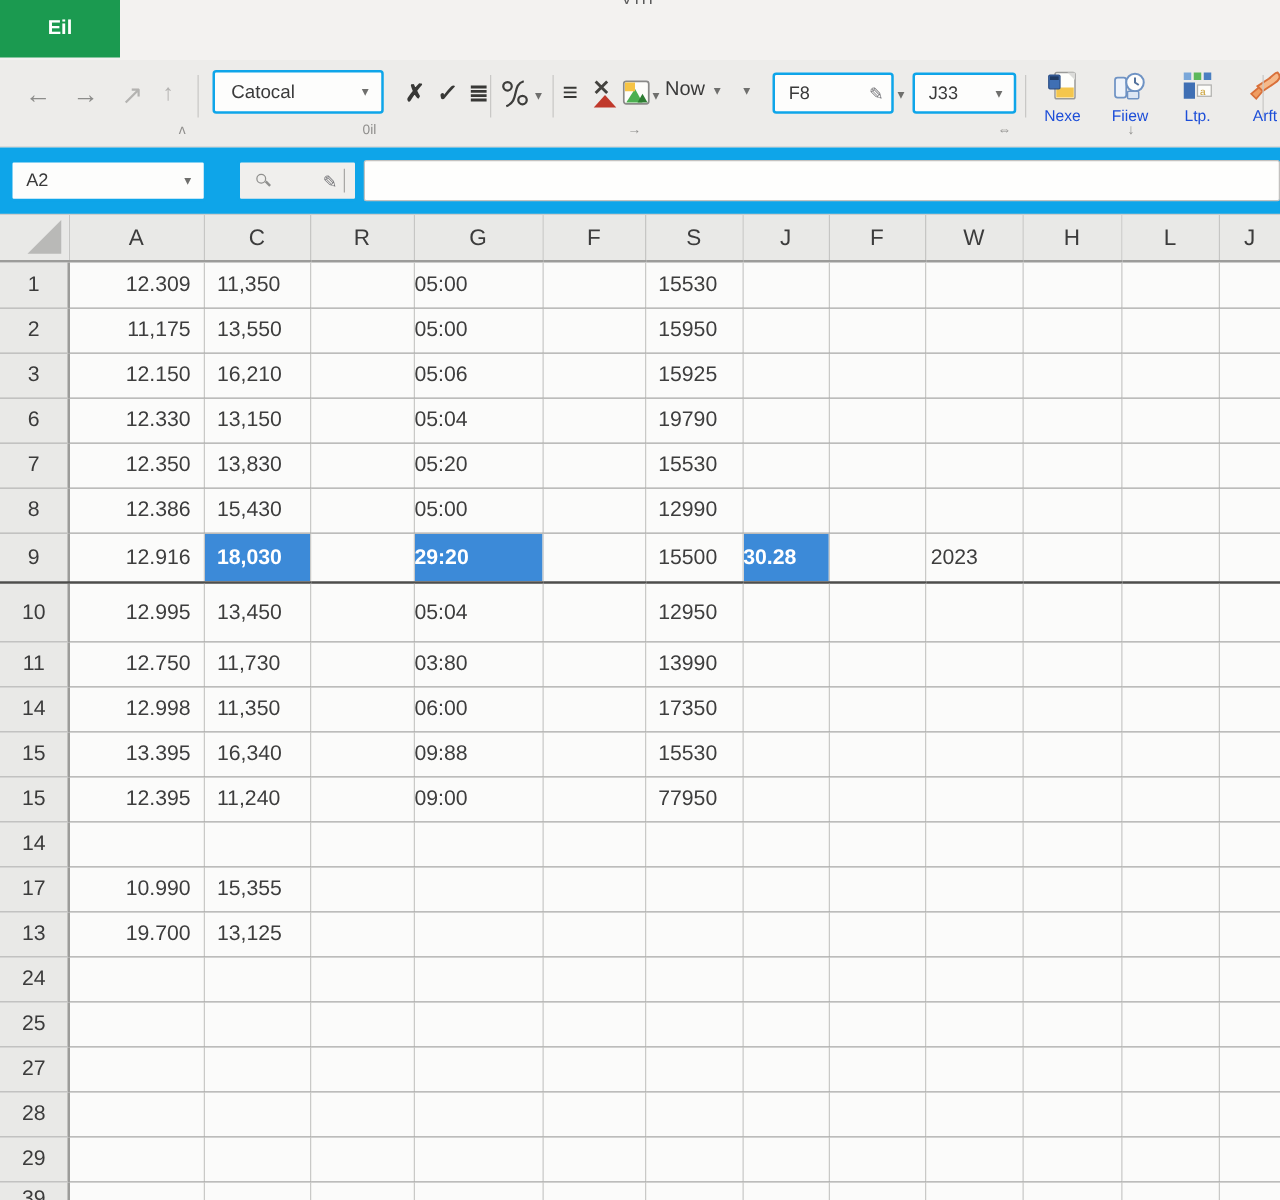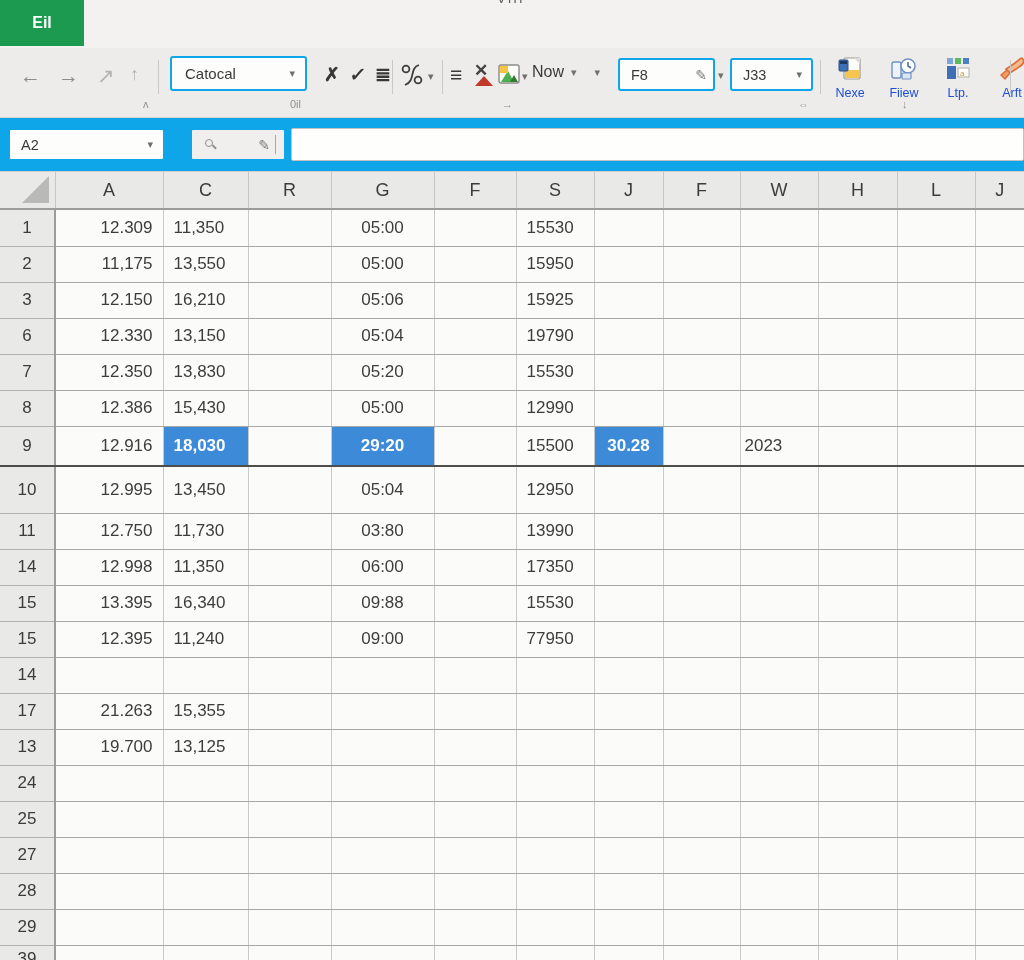--- a/index.html
+++ b/index.html
@@ -1,21 +1,21 @@
 <!DOCTYPE html>
 <html style="--green: #1b9a50; --blue: #3c8ad8;"><head>
 <meta charset="utf-8">
 <style>
   * { margin:0; padding:0; box-sizing:border-box; }
   html,body { width:1024px; height:960px; overflow:hidden; }
   body { font-family:"Liberation Sans", sans-serif; background:#f2f1ef; position:relative; }
 
   
   .menubar { position:absolute; left:0; top:0; width:1024px; height:48px; background:#f3f2f0; }
-  .file-tab { position:absolute; left:0; top:0; width:84px; height:46px; background:var(--green,#1b9a50);
+  .file-tab { position:absolute; left:0; top:0; width:96px; height:46px; background:var(--green,#1b9a50);
               color:#fff; font-weight:bold; font-size:16px; display:flex; align-items:center; justify-content:center; }
   .menu-items { position:absolute; left:97px; top:0; height:48px; display:flex; gap:27px; align-items:center; }
   .menu-item { font-size:15.5px; color:#2e2e2e; white-space:nowrap; cursor:default; }
   .top-fragment { position:absolute; left:497px; top:-9px; height:15px; overflow:hidden; font-size:13px; color:#5a5a5a; letter-spacing:2px; }
 
   
   .ribbon { position:absolute; left:0; top:48px; width:1024px; height:70px; background:#edecea; border-bottom:1px solid #d6d4d2; }
   .ribbon .sep { position:absolute; top:12px; width:1px; height:34px; background:#c9c8c6; }
   .nav-arrow { position:absolute; top:16px; font-size:21px; color:#8d8d8b; }
   .nav-arrow.dim { color:#b4b3b1; }
@@ -61,21 +61,21 @@
   thead th { height:37px; background:#e9e9e7; border-bottom:2px solid #9c9c9a; border-left:1px solid #c6c6c4;
              font-size:18px; color:#3c3c3c; text-align:center; vertical-align:middle; }
   thead th.corner { border-left:none; position:relative; }
   .corner-tri { position:absolute; right:6px; bottom:5px; width:0; height:0; border-left:27px solid transparent; border-bottom:27px solid #b9b9b7; }
   tbody th { background:#e9e9e7; border-right:2px solid #9c9c9a; border-bottom:1px solid #b0b0ae;
              font-size:17px; color:#3b3b3b; text-align:center; vertical-align:middle; }
   td { border-right:1px solid #c9c9c7; border-bottom:1px solid #a8a8a6; font-size:17px; color:#3d3d3d; vertical-align:middle; }
   td.al-r { text-align:right; padding-right:10px; }
   td.al-l { text-align:left; padding-left:10px; }
   td.al-lw { text-align:left; padding-left:4px; }
-  td.al-c { text-align:center; }
+  td.al-c { text-align:left; }
   td.sel { background:var(--blue,#3c8ad8); color:#fff; font-weight:600; }
   tr.thick th, tr.thick td { border-bottom:2px solid #4e4e4c; }
 </style>
 </head>
 <body>
 
 <div class="menubar">
   <div class="file-tab">Eil</div>
   <div class="top-fragment">VIII</div>
 </div>
@@ -440,21 +440,21 @@
           <td class="al-l"></td>
           <td class="al-c"></td>
           <td class="al-l"></td>
           <td class="al-lw"></td>
           <td class="al-l"></td>
           <td class="al-l"></td>
           <td class="al-l"></td>
         </tr>
         <tr style="height: 36px;">
           <th>17</th>
-          <td class="al-r">21.263</td>
+          <td class="al-r">10.990</td>
           <td class="al-l">15,355</td>
           <td class="al-l"></td>
           <td class="al-c"></td>
           <td class="al-l"></td>
           <td class="al-l"></td>
           <td class="al-c"></td>
           <td class="al-l"></td>
           <td class="al-lw"></td>
           <td class="al-l"></td>
           <td class="al-l"></td>

